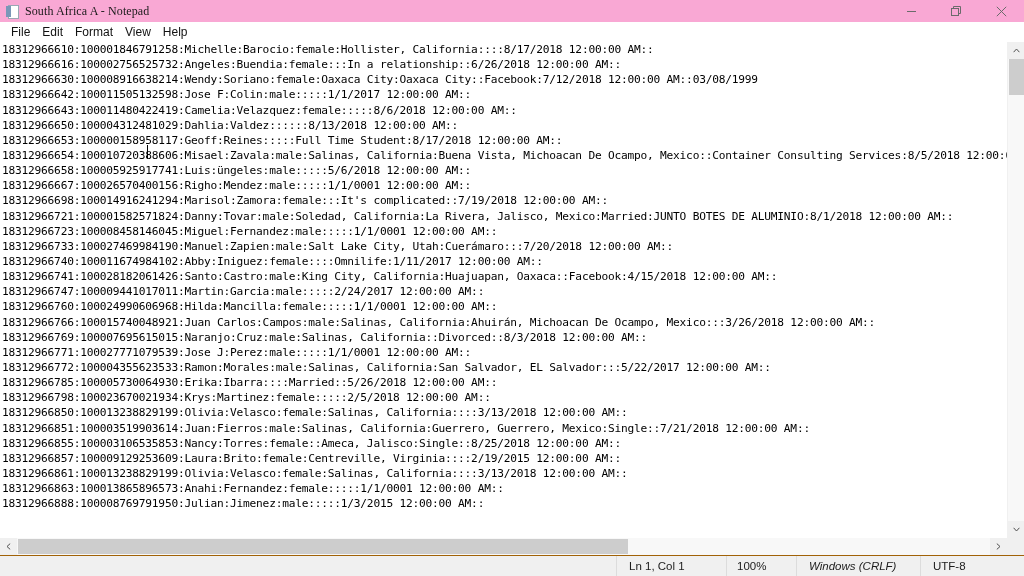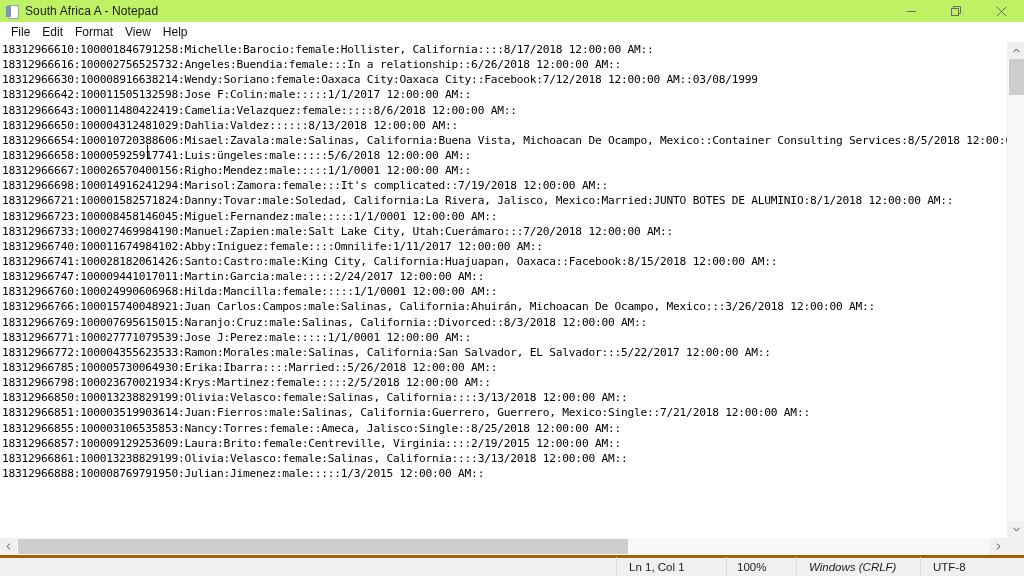--- a/index.html
+++ b/index.html
@@ -18,25 +18,26 @@
     position: relative;
     display: flex;
     flex-direction: column;
     background: #ffffff;
   }
 
   
   .titlebar {
     height: 22px;
     min-height: 22px;
-    background: #bef264;
+    background: #f9a8d4;
     display: flex;
     align-items: center;
     position: relative;
     border-bottom: none;
+    font-family: Liberation Serif, serif;
   }
   .title-left {
     display: flex;
     align-items: center;
     padding-left: 6px;
     gap: 6px;
   }
   .app-icon {
     width: 13px;
     height: 13px;
@@ -215,21 +216,21 @@
     right: 0; bottom: 0;
     width: 17px; height: 17px;
     background: #f0f0f0;
   }
 
   
   .statusbar {
     height: 21px;
     min-height: 21px;
     background: #f0f0f0;
-    border-top: 3px solid #a16207;
+    border-top: 1px solid #a16207;
     display: flex;
     align-items: center;
     justify-content: flex-end;
     box-sizing: border-box;
   }
   .status-cell {
     font-size: 11.5px;
     color: #1c1c1c;
     height: 21px;
     display: flex;
@@ -292,42 +293,44 @@
   </div>
 
   <div class="editor-wrap">
     <div class="text-area" id="text-area">
         <div class="text-line">18312966610:100001846791258:Michelle:Barocio:female:Hollister, California::::8/17/2018 12:00:00 AM::</div>
         <div class="text-line">18312966616:100002756525732:Angeles:Buendia:female:::In a relationship::6/26/2018 12:00:00 AM::</div>
         <div class="text-line">18312966630:100008916638214:Wendy:Soriano:female:Oaxaca City:Oaxaca City::Facebook:7/12/2018 12:00:00 AM::03/08/1999</div>
         <div class="text-line">18312966642:100011505132598:Jose F:Colin:male:::::1/1/2017 12:00:00 AM::</div>
         <div class="text-line">18312966643:100011480422419:Camelia:Velazquez:female:::::8/6/2018 12:00:00 AM::</div>
         <div class="text-line">18312966650:100004312481029:Dahlia:Valdez::::::8/13/2018 12:00:00 AM::</div>
+        <div class="text-line">18312966653:100000158958117:Geoff:Reines:::::Full Time Student:8/17/2018 12:00:00 AM::</div>
         <div class="text-line">18312966654:100010720388606:Misael:Zavala:male:Salinas, California:Buena Vista, Michoacan De Ocampo, Mexico::Container Consulting Services:8/5/2018 12:00:00</div>
         <div class="text-line">18312966658:100005925917741:Luis:üngeles:male:::::5/6/2018 12:00:00 AM::</div>
         <div class="text-line">18312966667:100026570400156:Righo:Mendez:male:::::1/1/0001 12:00:00 AM::</div>
         <div class="text-line">18312966698:100014916241294:Marisol:Zamora:female:::It's complicated::7/19/2018 12:00:00 AM::</div>
         <div class="text-line">18312966721:100001582571824:Danny:Tovar:male:Soledad, California:La Rivera, Jalisco, Mexico:Married:JUNTO BOTES DE ALUMINIO:8/1/2018 12:00:00 AM::</div>
         <div class="text-line">18312966723:100008458146045:Miguel:Fernandez:male:::::1/1/0001 12:00:00 AM::</div>
         <div class="text-line">18312966733:100027469984190:Manuel:Zapien:male:Salt Lake City, Utah:Cuerámaro:::7/20/2018 12:00:00 AM::</div>
         <div class="text-line">18312966740:100011674984102:Abby:Iniguez:female::::Omnilife:1/11/2017 12:00:00 AM::</div>
-        <div class="text-line">18312966741:100028182061426:Santo:Castro:male:King City, California:Huajuapan, Oaxaca::Facebook:8/15/2018 12:00:00 AM::</div>
+        <div class="text-line">18312966741:100028182061426:Santo:Castro:male:King City, California:Huajuapan, Oaxaca::Facebook:4/15/2018 12:00:00 AM::</div>
         <div class="text-line">18312966747:100009441017011:Martin:Garcia:male:::::2/24/2017 12:00:00 AM::</div>
         <div class="text-line">18312966760:100024990606968:Hilda:Mancilla:female:::::1/1/0001 12:00:00 AM::</div>
         <div class="text-line">18312966766:100015740048921:Juan Carlos:Campos:male:Salinas, California:Ahuirán, Michoacan De Ocampo, Mexico:::3/26/2018 12:00:00 AM::</div>
         <div class="text-line">18312966769:100007695615015:Naranjo:Cruz:male:Salinas, California::Divorced::8/3/2018 12:00:00 AM::</div>
         <div class="text-line">18312966771:100027771079539:Jose J:Perez:male:::::1/1/0001 12:00:00 AM::</div>
         <div class="text-line">18312966772:100004355623533:Ramon:Morales:male:Salinas, California:San Salvador, EL Salvador:::5/22/2017 12:00:00 AM::</div>
         <div class="text-line">18312966785:100005730064930:Erika:Ibarra::::Married::5/26/2018 12:00:00 AM::</div>
         <div class="text-line">18312966798:100023670021934:Krys:Martinez:female:::::2/5/2018 12:00:00 AM::</div>
         <div class="text-line">18312966850:100013238829199:Olivia:Velasco:female:Salinas, California::::3/13/2018 12:00:00 AM::</div>
         <div class="text-line">18312966851:100003519903614:Juan:Fierros:male:Salinas, California:Guerrero, Guerrero, Mexico:Single::7/21/2018 12:00:00 AM::</div>
         <div class="text-line">18312966855:100003106535853:Nancy:Torres:female::Ameca, Jalisco:Single::8/25/2018 12:00:00 AM::</div>
         <div class="text-line">18312966857:100009129253609:Laura:Brito:female:Centreville, Virginia::::2/19/2015 12:00:00 AM::</div>
         <div class="text-line">18312966861:100013238829199:Olivia:Velasco:female:Salinas, California::::3/13/2018 12:00:00 AM::</div>
+        <div class="text-line">18312966863:100013865896573:Anahi:Fernandez:female:::::1/1/0001 12:00:00 AM::</div>
         <div class="text-line">18312966888:100008769791950:Julian:Jimenez:male:::::1/3/2015 12:00:00 AM::</div>
       </div>
 
     <div class="caret" id="text-caret" style="left: 147px; top: 103px;"></div>
 
     <div class="vscroll">
       <div class="vtrack-rest"></div>
       <div class="arrow top">
         <svg width="7" height="5" viewBox="0 0 7 5">
           <polyline points="0.6,4.2 3.5,1 6.4,4.2" fill="none" stroke="#505050" stroke-width="1"></polyline>

